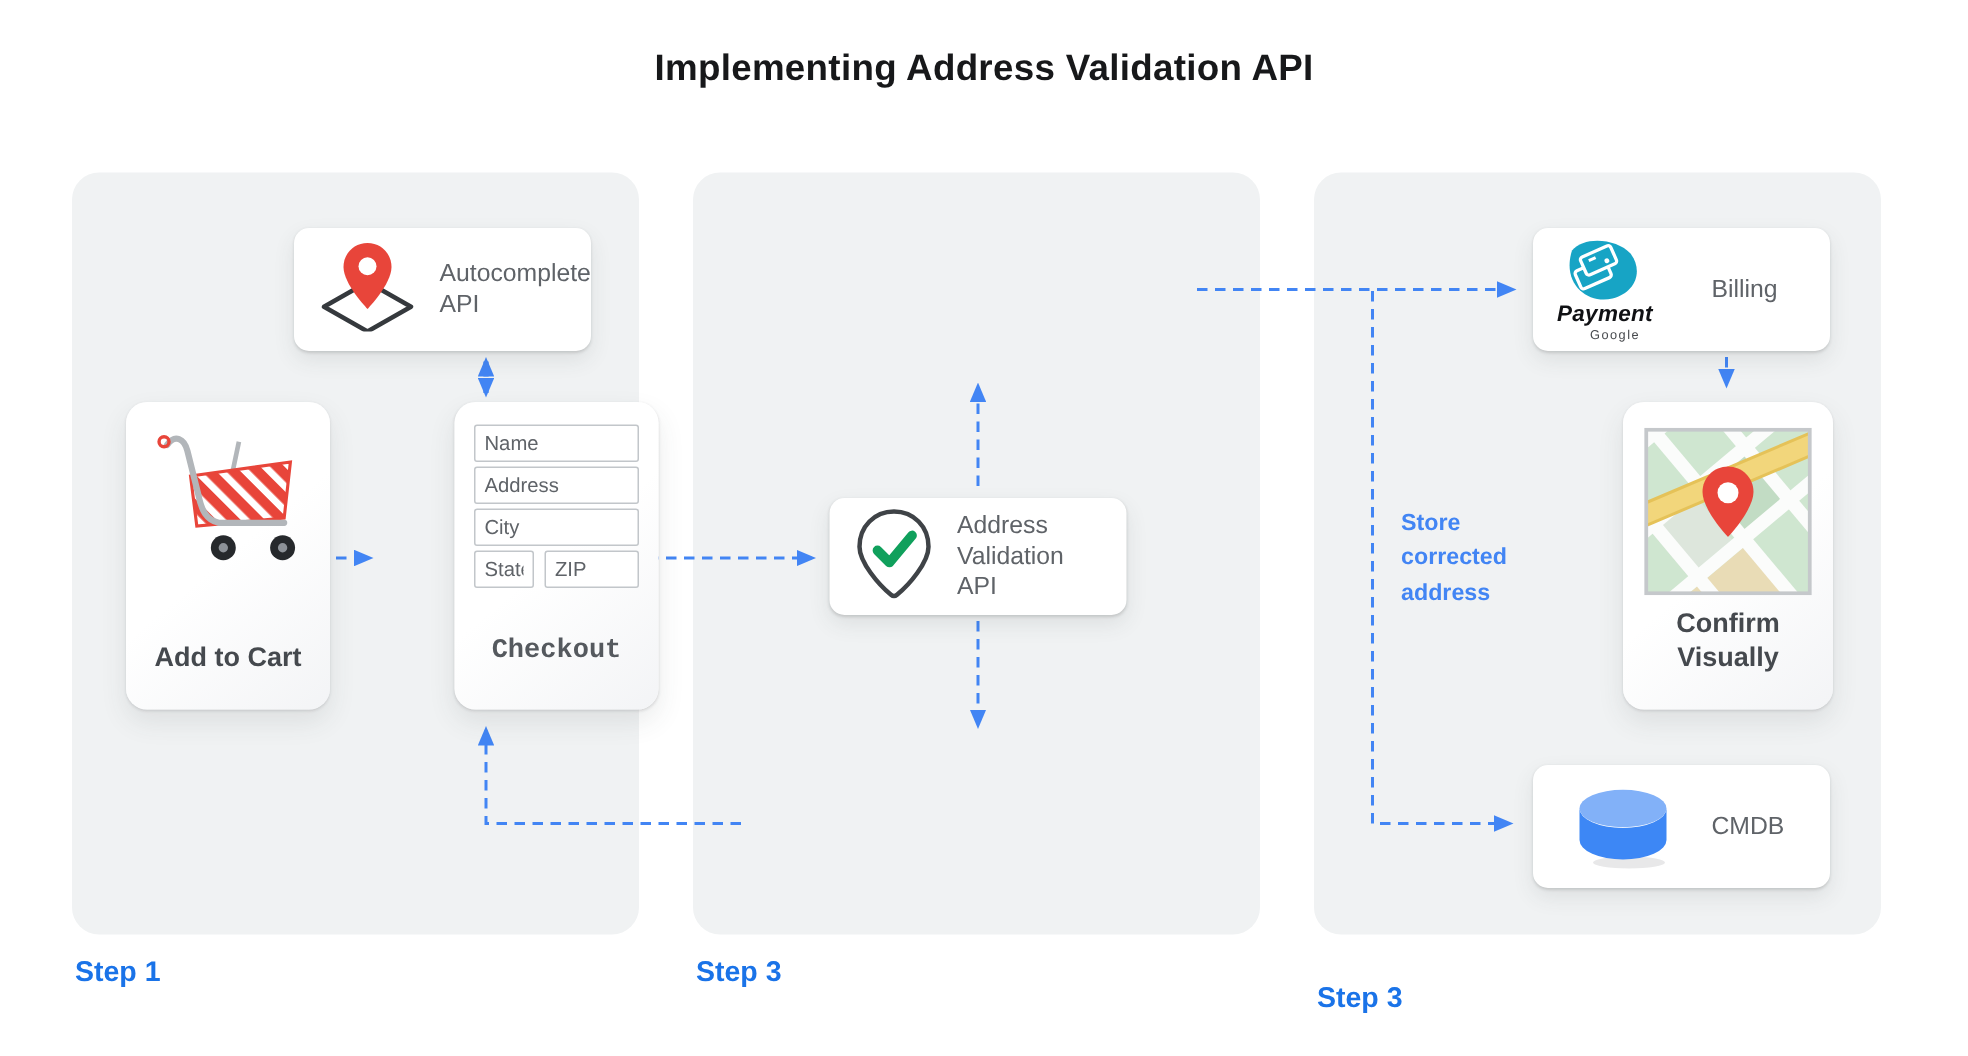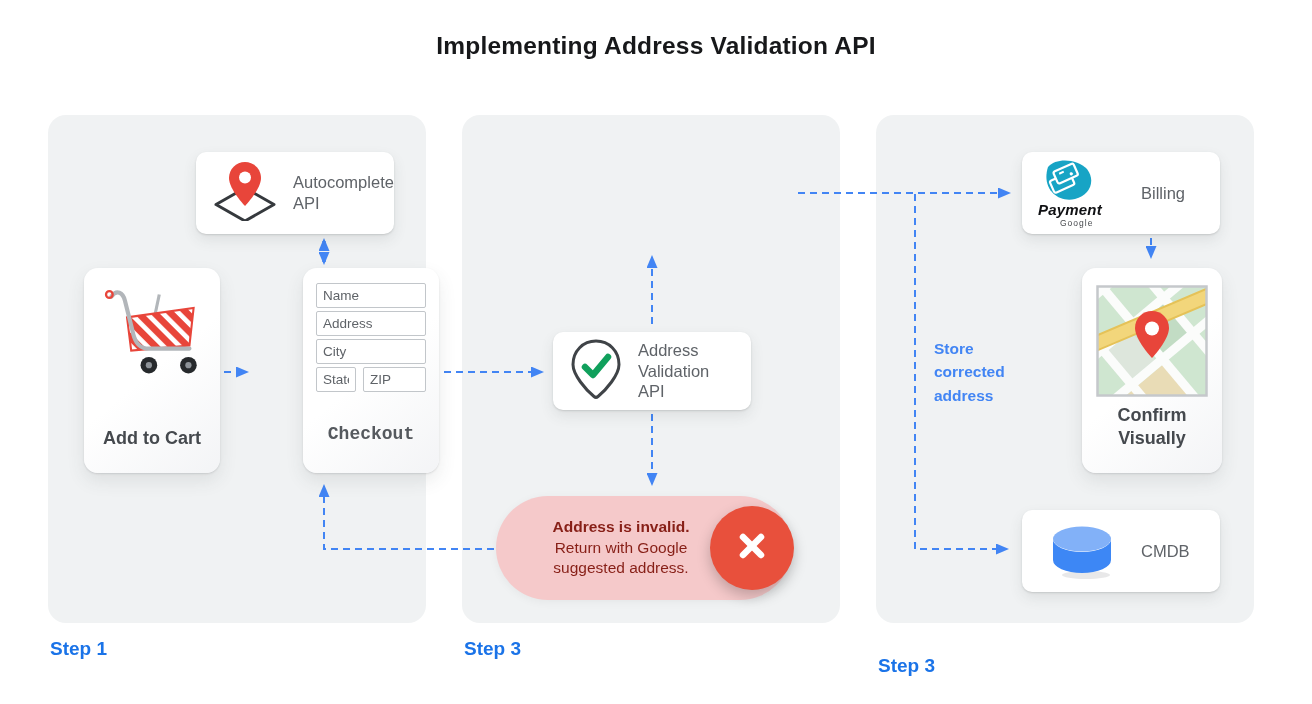--- a/index.html
+++ b/index.html
@@ -160,34 +160,20 @@
   <div class="card avapi api-card">
     <span>
       <svg width="54" height="62" viewBox="0 0 54 62">
         <path d="M27 3 C14 3 4 13 4 26.5 C4 37 17 52 25 58.5 C26.2 59.5 27.8 59.5 29 58.5 C37 52 50 37 50 26.5 C50 13 40 3 27 3 Z" fill="#ffffff" stroke="#3f4347" stroke-width="3" stroke-linejoin="round"></path>
         <polyline points="16,29 24,37 39,19" stroke="#10a05c" stroke-width="6.5" fill="none" stroke-linecap="round" stroke-linejoin="round"></polyline>
       </svg>
     </span>
     <span class="lbl">Address Validation API</span>
   </div>
 
-  <div class="pill invalid">
-    <div class="txt">
-      <b>Address is invalid.</b>
-      <span>Return with Google suggested address.</span>
-    </div>
-    <div class="circle">
-      <span>
-        <svg width="84" height="84" viewBox="0 0 84 84">
-          <line x1="33" y1="33" x2="51" y2="51" stroke="#ffffff" stroke-width="6.5" stroke-linecap="round"></line>
-          <line x1="51" y1="33" x2="33" y2="51" stroke="#ffffff" stroke-width="6.5" stroke-linecap="round"></line>
-        </svg>
-      </span>
-    </div>
-  </div>
 
   <div class="card billing api-card">
     <span class="pg-logo">
       <svg width="58" height="44" viewBox="0 0 58 44">
         <path d="M10 8 C18 -2 40 0 49 10 C58 22 52 36 37 40 C20 44 3 30 10 8 Z" fill="#17a4c5"></path>
         <g transform="rotate(-24 29 20)">
           <rect x="12" y="15" width="22" height="13" rx="2" fill="#17a4c5" stroke="#ffffff" stroke-width="2.2"></rect>
           <rect x="19" y="8" width="22" height="13" rx="2" fill="#17a4c5" stroke="#ffffff" stroke-width="2.2"></rect>
           <line x1="24" y1="12" x2="29" y2="12" stroke="#ffffff" stroke-width="2"></line>
           <circle cx="35" cy="17" r="1.6" fill="#ffffff"></circle>

